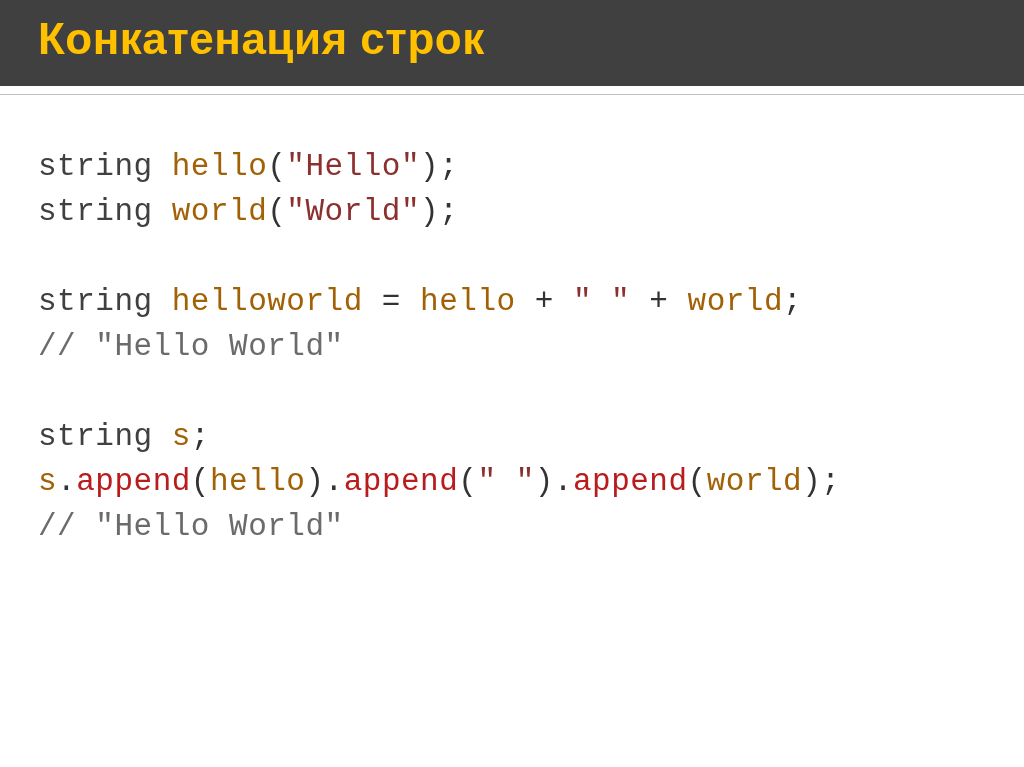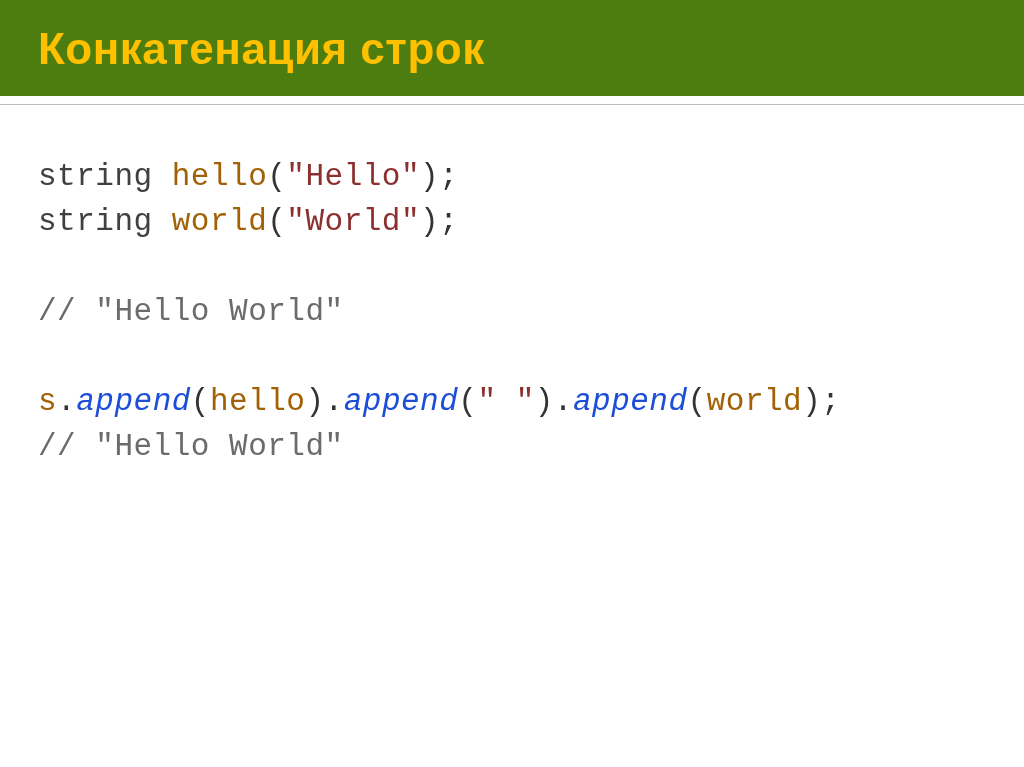--- a/index.html
+++ b/index.html
@@ -4,23 +4,23 @@
 <style>
   * { margin: 0; padding: 0; box-sizing: border-box; }
   html, body { width: 1024px; height: 767px; background: #ffffff; font-family: "Segoe UI", Arial, sans-serif; }
   .slide {
     width: 1024px;
     height: 767px;
     background: #ffffff;
     position: relative;
   }
   .title-band {
-    background: #4d7c0f;
+    background: #404040;
     width: 100%;
-    padding: 24px 0 22px 38px;
+    padding: 14px 0 22px 38px;
   }
   .title {
     color: #ffc000;
     font-size: 44px;
     font-weight: 700;
     letter-spacing: 0.5px;
   }
   .divider {
     height: 1px;
     background: #bfbfbf;
@@ -31,45 +31,47 @@
     font-family: Consolas, "Courier New", monospace;
     font-size: 31px;
     line-height: 1.45;
     letter-spacing: 0.5px;
   }
   .code-area div { white-space: pre; }
   .kw  { color: #404040; font-weight: 500; }   
   .var { color: #a16207; }                      
   .op  { color: #333333; }
   .str { color: #8b2f2f; }                      
-  .meth{ color: #1d4ed8; font-style: italic; }  
+  .meth{ color: #b91c1c; }  
   .cmt { color: #6b6b6b; }                      
 </style>
 </head>
 <body>
 
 <div class="slide">
 
   <div class="title-band">
     <div class="title">Конкатенация строк</div>
   </div>
   <div class="divider"></div>
 
   <div class="code-area">
 
     <div><span class="kw">string</span> <span class="var">hello</span><span class="op">(</span><span class="str">"Hello"</span><span class="op">);</span></div>
 
     <div><span class="kw">string</span> <span class="var">world</span><span class="op">(</span><span class="str">"World"</span><span class="op">);</span></div>
 
     <div>&nbsp;</div>
 
+    <div><span class="kw">string</span> <span class="var">helloworld</span><span class="op"> = </span><span class="var">hello</span><span class="op"> + </span><span class="str">" "</span><span class="op"> + </span><span class="var">world</span><span class="op">;</span></div>
 
     <div><span class="cmt">// "Hello World"</span></div>
 
     <div>&nbsp;</div>
 
+    <div><span class="kw">string</span> <span class="var">s</span><span class="op">;</span></div>
 
     <div><span class="var">s</span><span class="op">.</span><span class="meth">append</span><span class="op">(</span><span class="var">hello</span><span class="op">).</span><span class="meth">append</span><span class="op">(</span><span class="str">" "</span><span class="op">).</span><span class="meth">append</span><span class="op">(</span><span class="var">world</span><span class="op">);</span></div>
 
     <div><span class="cmt">// "Hello World"</span></div>
 
   </div>
 </div>
 
 </body></html>

